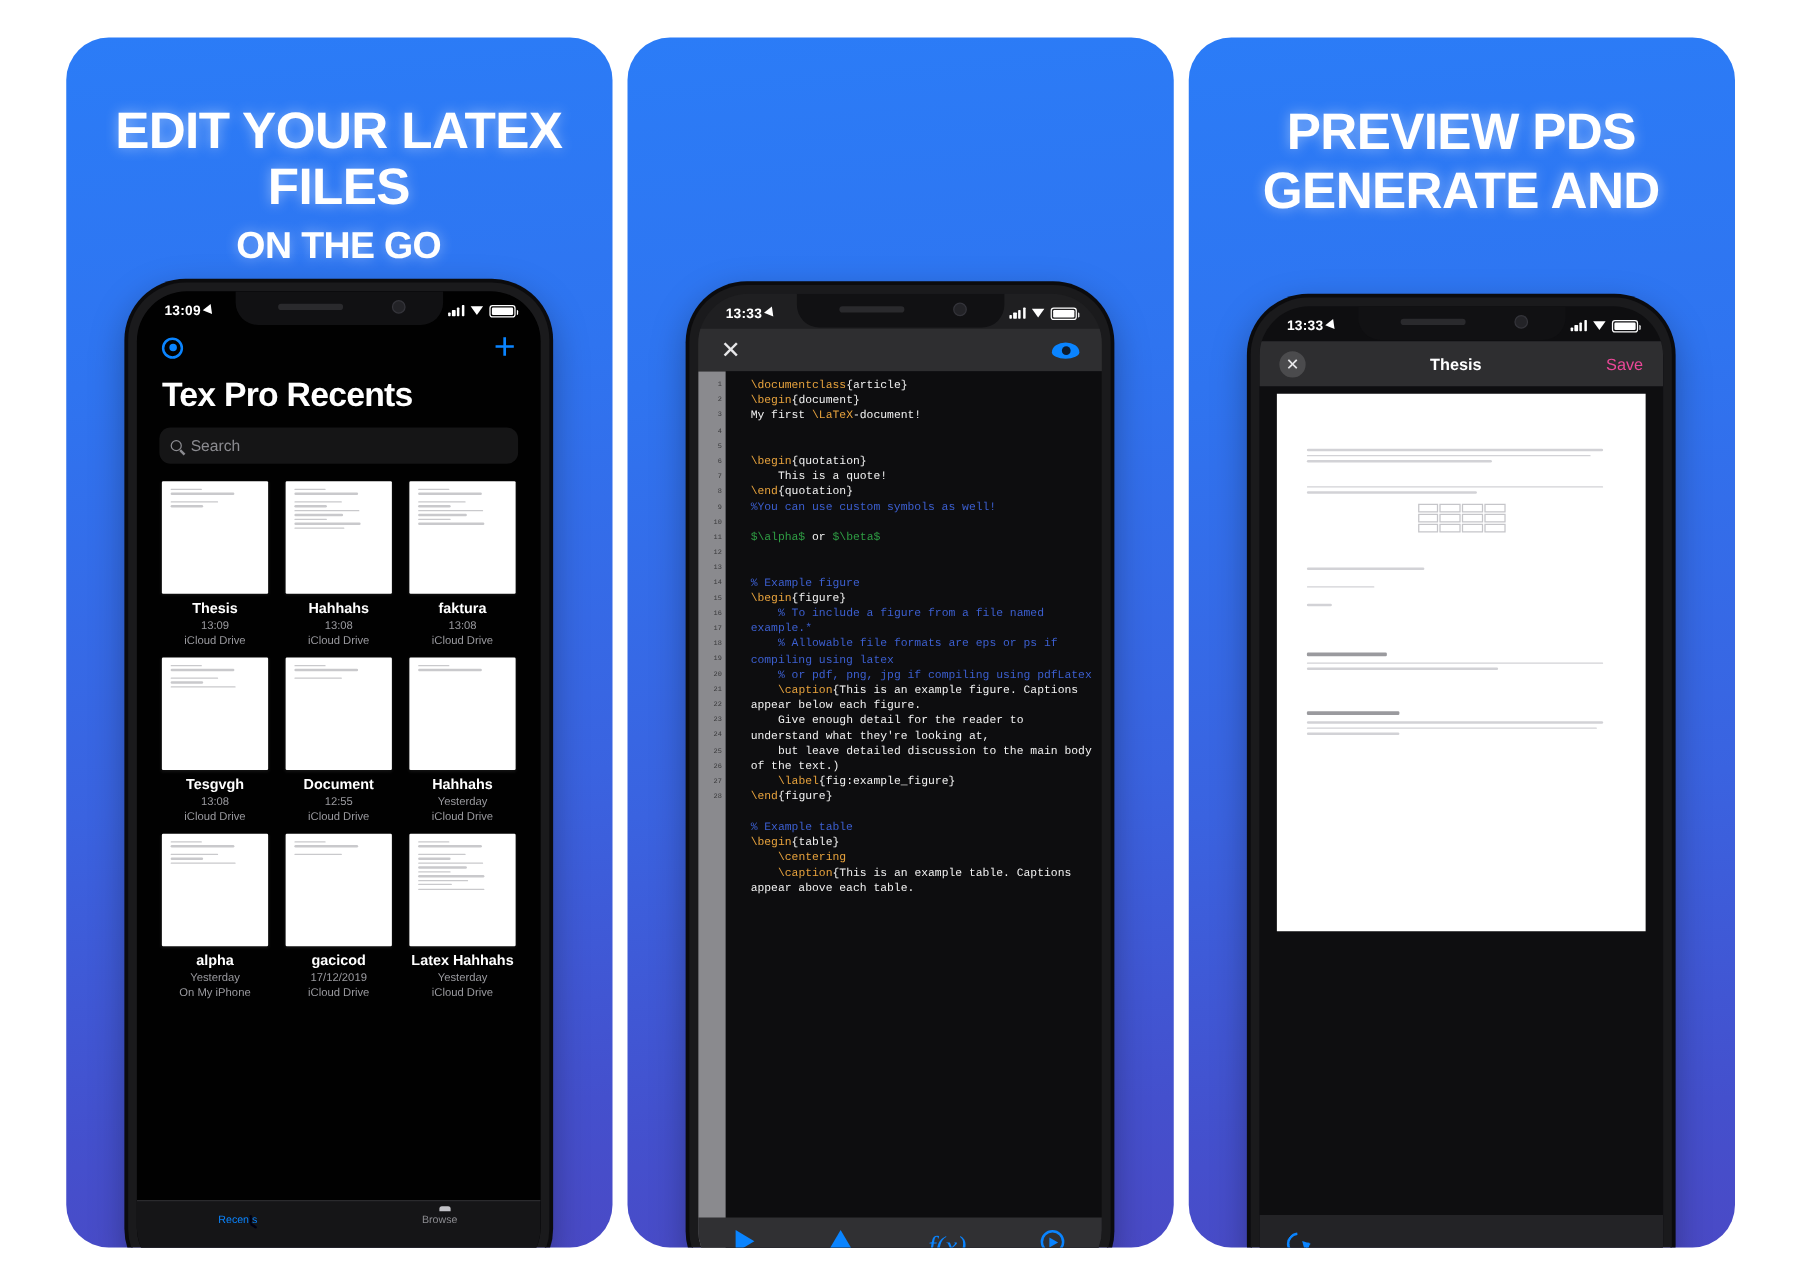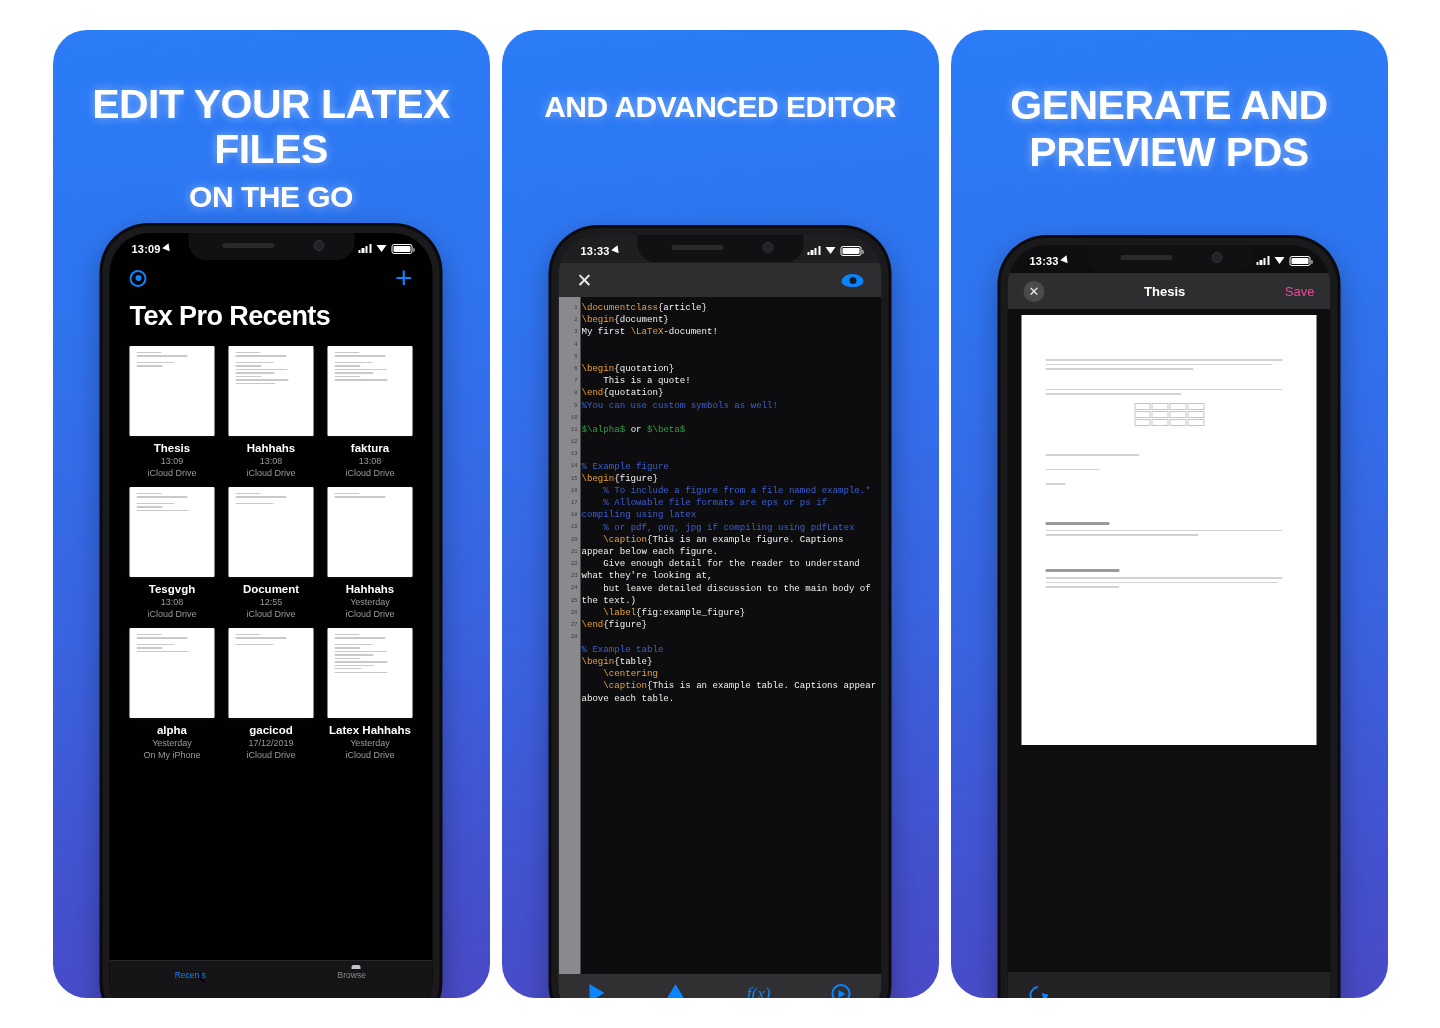--- a/index.html
+++ b/index.html
@@ -131,31 +131,31 @@
 
   
   .p2 .screen{ background:#1f1f21;}
   .ed-nav{ height:34px; background:#2e2e30; display:flex;align-items:center;justify-content:space-between;padding:0 18px;}
   .xclose{ color:#e8e8ea; font-size:19px; font-weight:300; line-height:19px;}
   .eye{ width:22px;height:13px;border-radius:50% 50% 50% 50%/60% 60% 40% 40%;background:#0a84ff;position:relative;display:flex;align-items:center;justify-content:center;}
   .eye:after{content:"";width:7px;height:7px;border-radius:50%;background:#0c1a2c;}
   .code-area{ position:relative; display:flex; height:calc(100% - 34px - 50px); background:#0d0d0f; overflow:hidden;}
   .gutter{ width:22px; flex:0 0 22px; background:#8a8a8e; color:#3a3a3c; font-family:"Liberation Mono",monospace; font-size:5.5px; text-align:right; padding:5px 3px 0 0; line-height:12.2px;}
   .gutter div{ height:12.2px;}
-  .code{ flex:1; font-family:"Liberation Mono",monospace; font-size:9.1px; line-height:12.2px; color:#f2f2f2; padding:5px 4px 0 1px; white-space:pre-wrap; word-break:break-word;}
+  .code{ flex:1; font-family:"Liberation Mono",monospace; font-size:9.1px; line-height:12.2px; color:#f2f2f2; padding:5px 4px 0 20px; white-space:pre-wrap; word-break:break-word;}
   .k-cmd{ color:#e8a33d;}
   .k-com{ color:#3c5fd0;}
   .k-str{ color:#2f9e44;}
   .ed-toolbar{
     position:absolute;bottom:0;left:0;right:0;height:50px;background:#303033;
     display:flex;align-items:flex-start;justify-content:space-around;padding-top:10px;
   }
   .ic-play{ width:0;height:0;border-left:15px solid #0a84ff;border-top:9px solid transparent;border-bottom:9px solid transparent;}
   .ic-warn{ width:0;height:0;border-bottom:17px solid #0a84ff;border-left:10px solid transparent;border-right:10px solid transparent;}
-  .ic-fx{ color:#0a84ff; font-size:17px; font-style:italic; font-family:"Liberation Serif",serif;}
+  .ic-fx{ color:#0a84ff; font-size:22px; font-style:italic; font-family:"Liberation Serif",serif;}
   .ic-circ{ width:19px;height:19px;border-radius:50%;border:2px solid #0a84ff;position:relative;}
   .ic-circ:after{content:"";position:absolute;left:5px;top:3.5px;border-left:7px solid #0a84ff;border-top:4px solid transparent;border-bottom:4px solid transparent;}
 
   
   .p3 .screen{ background:#0e0e10;}
   .pv-nav{ height:36px;background:#2e2e30;display:flex;align-items:center;justify-content:space-between;padding:0 16px;}
   .xbtn{ width:21px;height:21px;border-radius:50%;background:rgba(255,255,255,.14);color:#e8e8ea;font-size:13px;display:flex;align-items:center;justify-content:center;line-height:1;}
   .pv-title{ color:#fff;font-size:13px;font-weight:bold;}
   .pv-save{ color:#ec4899;font-size:13px;}
   .pdf-page{ margin:6px auto 0 auto; width:295px; height:430px; background:#fff; padding:22px 24px; overflow:hidden;}
@@ -202,20 +202,26 @@
           </span>
         </div>
 
         <div class="nav-row">
           <span class="gear"></span>
           <span class="plus">+</span>
         </div>
 
         <div class="bigtitle">Tex Pro Recents</div>
 
+        <div class="searchwrap">
+          <div class="searchbar">
+            <span class="mag"></span>
+            <span>Search</span>
+          </div>
+        </div>
 
         <div class="grid" id="file-grid">
             <div class="file">
               <div class="thumb">
                 <div class="ln" style="width: 35%;"></div>
                 <div class="ln" style="width: 72%; margin-bottom: 5px;"></div>
                 <div class="ln" style="width: 54%;"></div>
                 <div class="ln" style="width: 36%;"></div>
               </div>
               <div class="fname">Thesis</div>
@@ -337,21 +343,20 @@
           </div>
         </div>
 
         <div class="homebar"></div>
       </div>
     </div>
   </div>
 
   <div class="panel">
     <div class="headline">
-      <div class="h2">AND ADVANCED EDITOR</div>
     </div>
 
     <div class="phone p2">
       <div class="screen">
         <div class="notch">
           <span class="spk"></span>
           <span class="cam"></span>
         </div>
 
         <div class="statusbar">
@@ -417,22 +422,22 @@
           <span class="ic-circ"></span>
         </div>
 
         <div class="homebar"></div>
       </div>
     </div>
   </div>
 
   <div class="panel">
     <div class="headline two">
+      <div class="h1">PREVIEW PDS</div>
       <div class="h1">GENERATE AND</div>
-      <div class="h1">PREVIEW PDS</div>
     </div>
 
     <div class="phone p3">
       <div class="screen">
         <div class="notch">
           <span class="spk"></span>
           <span class="cam"></span>
         </div>
 
         <div class="statusbar">

